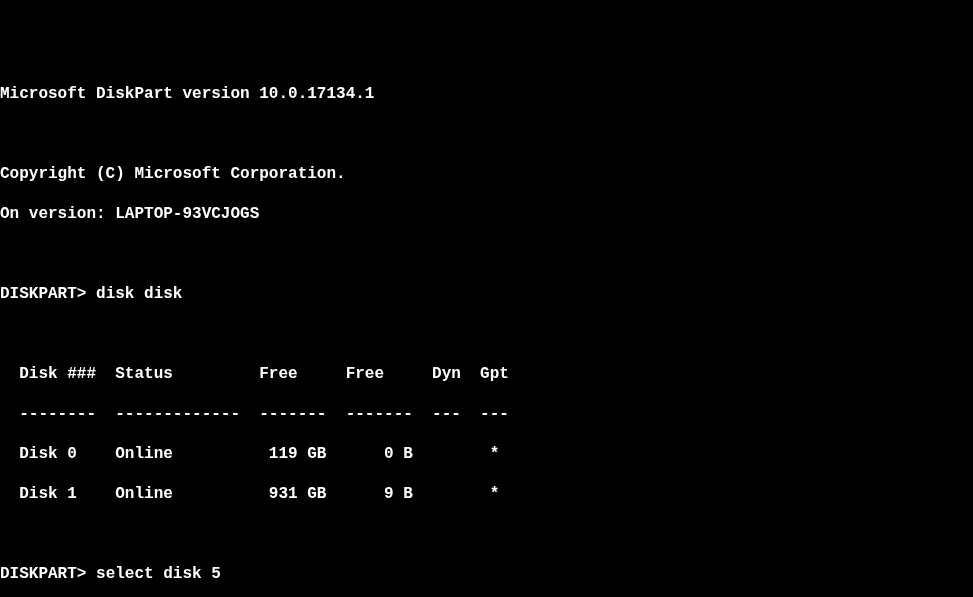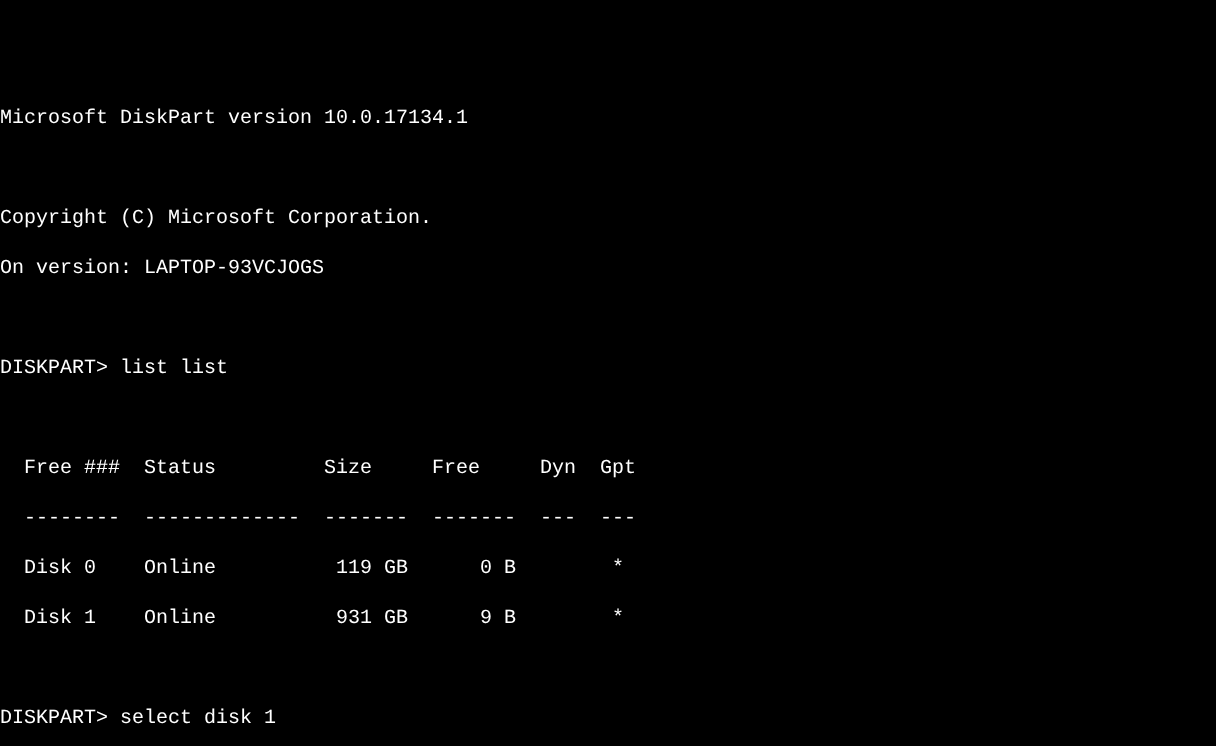--- a/index.html
+++ b/index.html
@@ -1,18 +1,19 @@
 <!DOCTYPE html>
 <html><head>
   <meta charset="utf-8">
   <style>
     * {
       margin: 0;
       padding: 0;
       box-sizing: border-box;
+      font-weight: bold;
     }
     body {
       background-color: #000000;
       color: #ffffff;
       font-family: Consolas, 'Courier New', monospace;
       font-size: 16px;
       line-height: 1.25;
       padding: 4px 0;
       white-space: pre;
       width: 973px;
@@ -26,28 +27,28 @@
 </head>
 <body>
 
 
 
 <div class="line">Microsoft DiskPart version 10.0.17134.1</div>
 <div class="line"> </div>
 <div class="line">Copyright (C) Microsoft Corporation.</div>
 <div class="line">On version: LAPTOP-93VCJOGS</div>
 <div class="line"> </div>
-<div class="line"><span>DISKPART&gt;</span> <span>list list</span></div>
+<div class="line"><span>DISKPART&gt;</span> <span>disk disk</span></div>
 <div class="line"> </div>
-<div class="line">  Free ###  Status         Size     Free     Dyn  Gpt</div>
+<div class="line">  Disk ###  Status         Free     Free     Dyn  Gpt</div>
 <div class="line">  --------  -------------  -------  -------  ---  ---</div>
 <div class="line">  Disk 0    Online          119 GB      0 B        *</div>
 <div class="line">  Disk 1    Online          931 GB      9 B        *</div>
 <div class="line"> </div>
-<div class="line"><span>DISKPART&gt;</span> <span>select disk 1</span></div>
+<div class="line"><span>DISKPART&gt;</span> <span>select disk 5</span></div>
 
 
 
 
 
 
 
 
 
 

